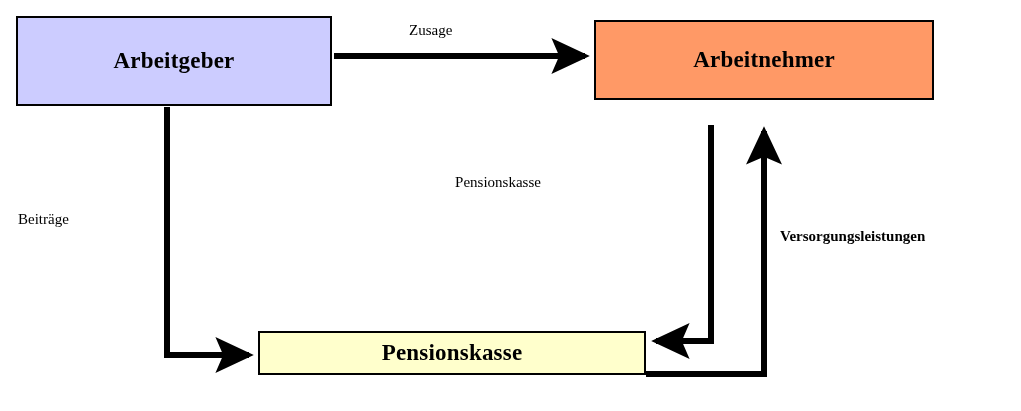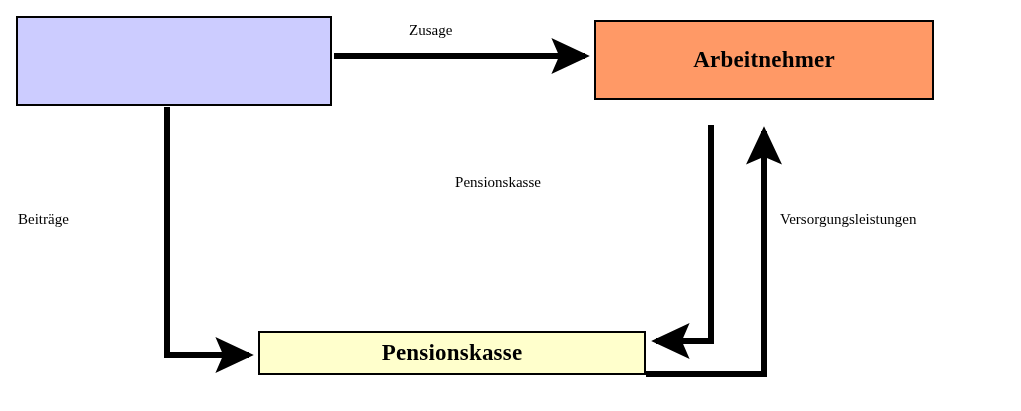--- a/index.html
+++ b/index.html
@@ -69,21 +69,22 @@
     top: 209px;
   }
   #label-rechtsanspruch {
     left: 374px;
     top: 172px;
     text-align: center;
     width: 248px;
   }
   #label-versorgung {
     left: 780px;
-    top: 209px;
+    top: 226px;
+    font-weight: bold;
   }
   svg.edges {
     position: absolute;
     left: 0;
     top: 0;
     width: 1021px;
     height: 411px;
     pointer-events: none;
   }
 </style>
@@ -111,20 +112,21 @@
       <path d="M 711 125 L 711 341 L 656 341" fill="none" stroke="#000000" stroke-width="6" stroke-linejoin="miter" marker-end="url(#arrowhead)"></path>
     </g>
 
     <g>
       <path d="M 646 374 L 764 374 L 764 131" fill="none" stroke="#000000" stroke-width="6" stroke-linejoin="miter" marker-end="url(#arrowhead)"></path>
     </g>
   </svg>
 
   <div class="node" id="node-employer">
     <div>
+      <span class="node-label">Arbeitgeber</span>
     </div>
   </div>
 
   <div class="node" id="node-employee">
     <span class="node-label">Arbeitnehmer</span>
   </div>
 
   <div class="node" id="node-pensionfund">
     <span class="node-label">Pensionskasse</span>
   </div>

